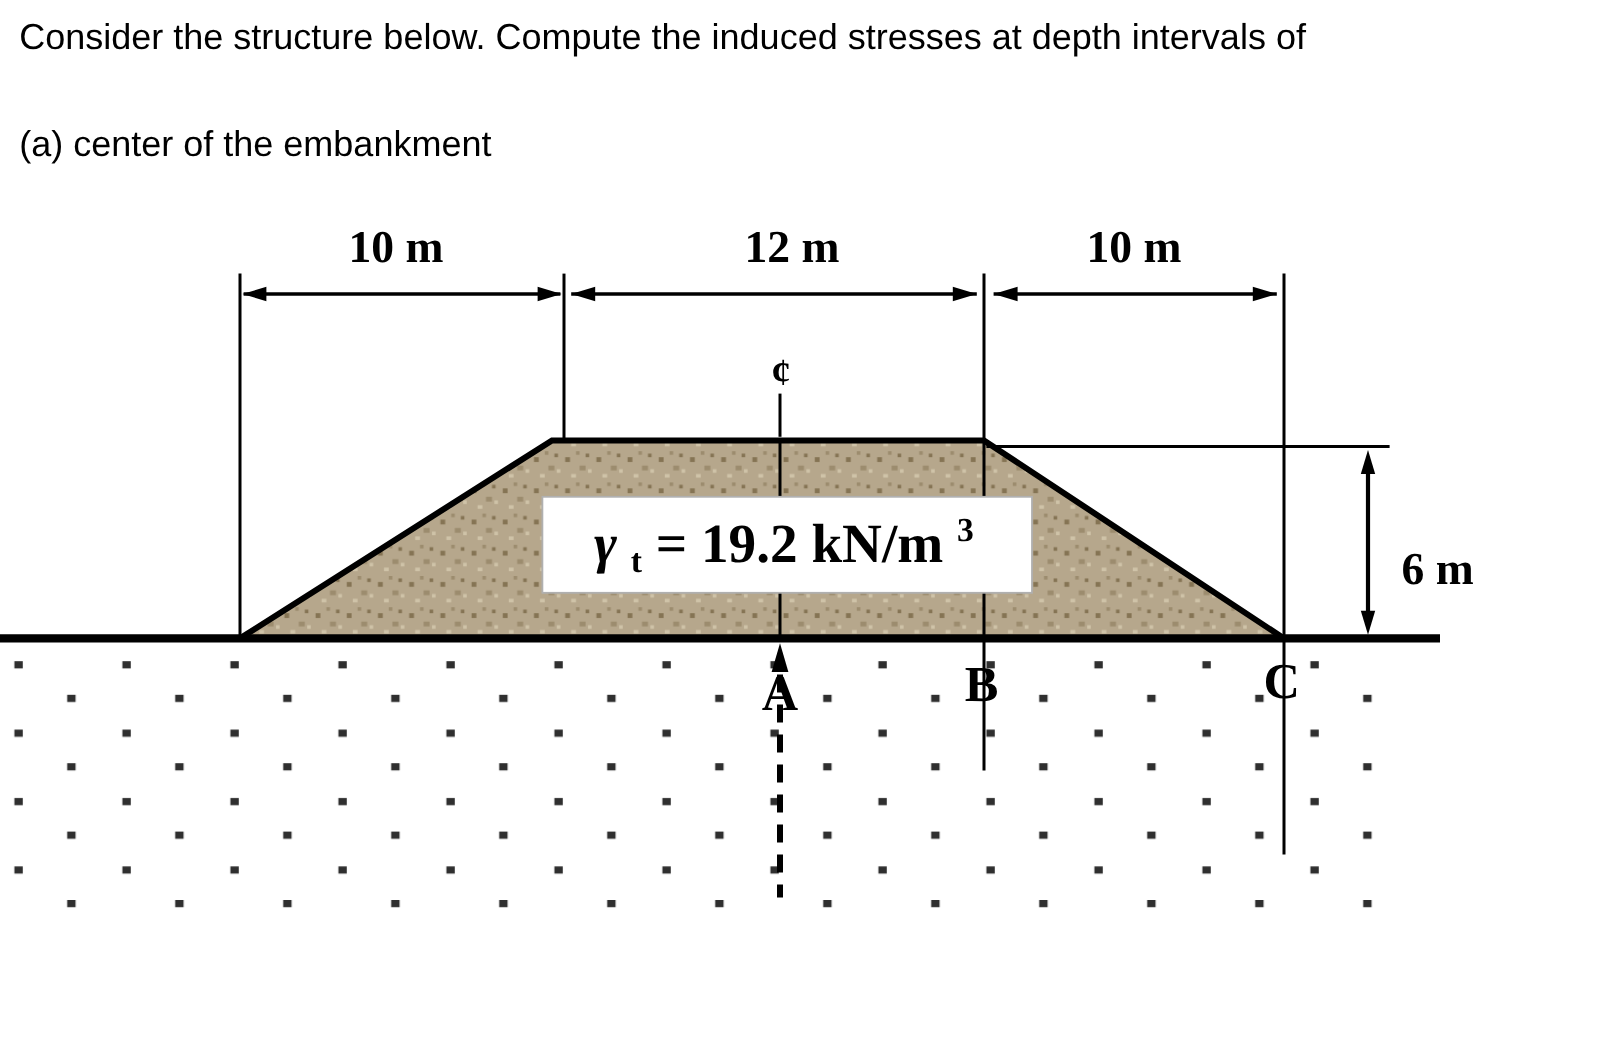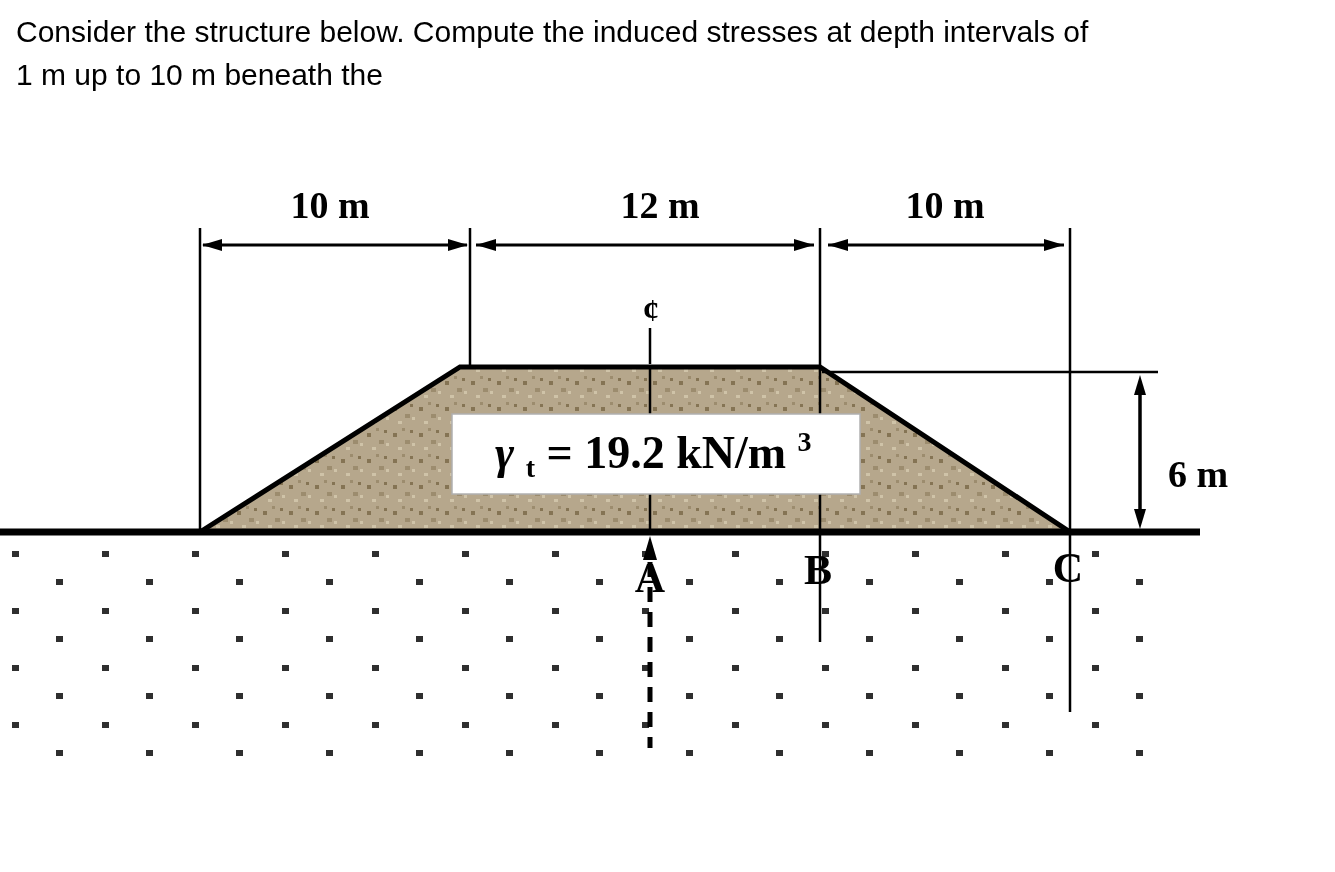--- a/index.html
+++ b/index.html
@@ -19,22 +19,22 @@
   }
   .spacer { height: 46px; }
   .diagram-wrap { width: 1335px; height: 642px; text-align: center; }
   svg text { font-family: "Liberation Serif", serif; fill: #000; }
 </style>
 </head>
 <body>
 
 <div class="problem-text">
   <div class="line">Consider the structure below. Compute the induced stresses at depth intervals of</div>
-  <div class="line">1 m up to 10 m beneath the</div>
   <div class="spacer"></div>
+  <div class="line">(a) center of the embankment</div>
 </div>
 
 <div class="diagram-wrap">
 <svg width="1335" height="642" viewBox="0 0 1335 642" xmlns="http://www.w3.org/2000/svg">
   <defs>
     <pattern id="pFill" patternUnits="userSpaceOnUse" width="26" height="26">
       <rect width="26" height="26" fill="#b6a78c"></rect>
       <rect x="3" y="5" width="4" height="4" fill="#857454"></rect>
       <rect x="15" y="12" width="5" height="4" fill="#9c8c6e"></rect>
       <rect x="8" y="19" width="4" height="3" fill="#cfc3a8"></rect>

